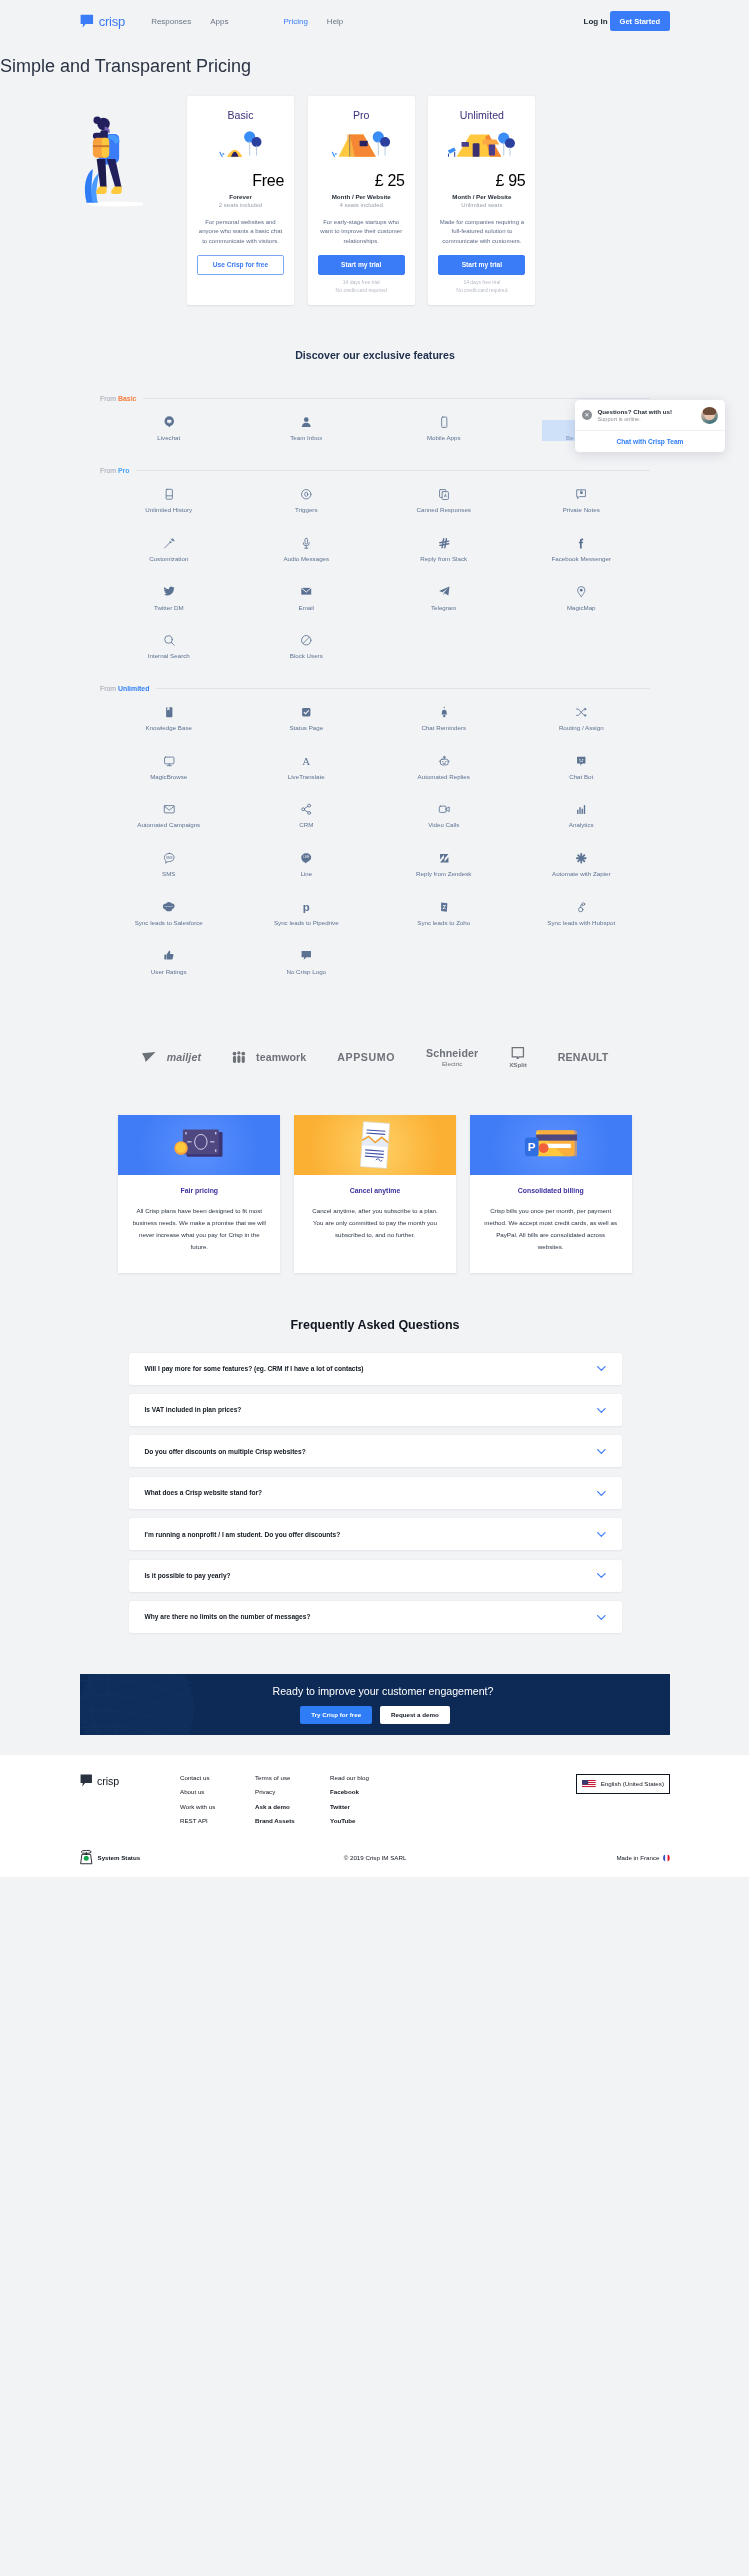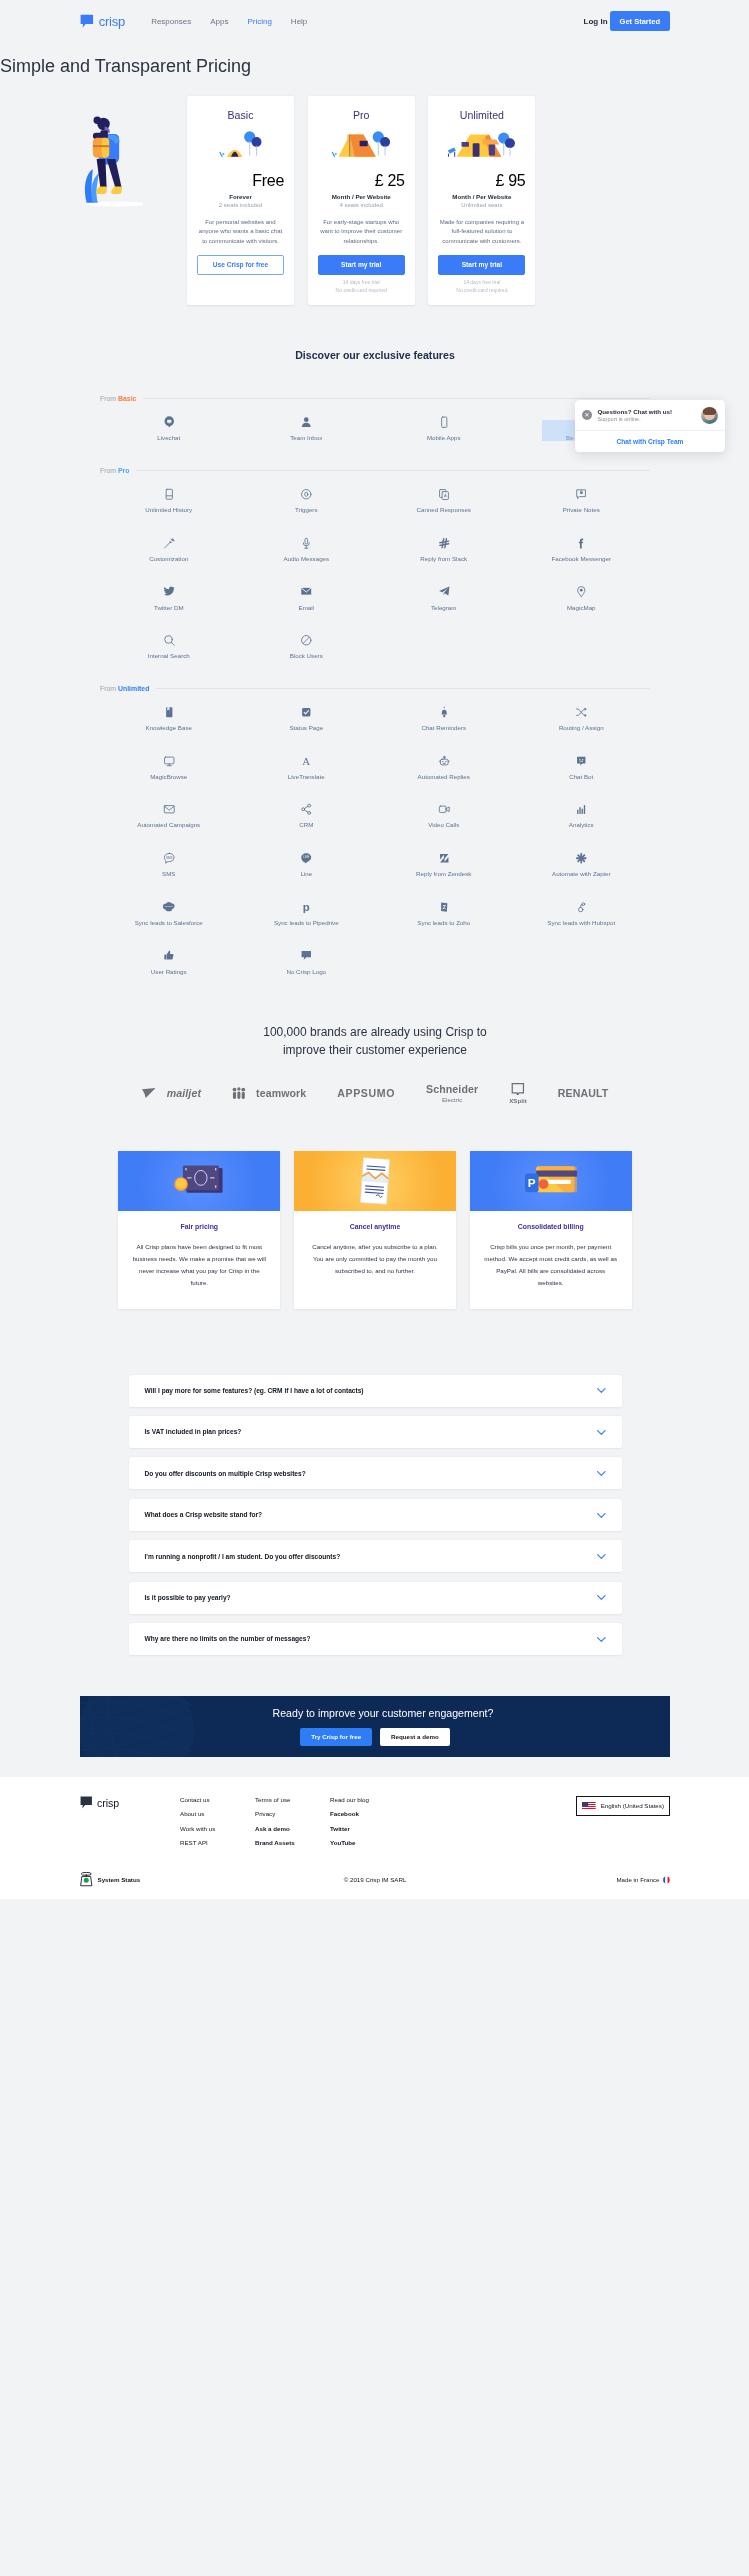--- a/index.html
+++ b/index.html
@@ -20,21 +20,21 @@
     align-items: center;
     padding: 0 80px 0 80px;
     background: #f2f3f5;
   }
   .brand { display: flex; align-items: center; gap: 5px; margin-right: 26px; }
   .brand-mark { width: 13.7px; height: 15px; position: relative; }
   .brand-mark svg { display: block; }
   .brand-text { font-size: 13px; color: #3a7bf7; font-weight: 400; letter-spacing: -0.2px; }
   .nav { display: flex; align-items: center; gap: 19px; }
   .nav a { font-size: 8px; color: #6b7485; text-decoration: none; }
-  .nav a.active { color: #3a7bf7; }
+  .nav a.active { color: #3a7bf7; margin-left: 36px; }
   .topbar-right { margin-left: auto; display: flex; align-items: center; gap: 2px; justify-content: flex-end; }
   .login { font-size: 8px; color: #1f2733; text-decoration: none; font-weight: 600; }
   .btn-primary-sm {
     background: #3a7bf7; color: #fff; border: none;
     font-size: 7.5px; font-weight: 700; padding: 5.6px 10px; border-radius: 2.5px;
     font-family: inherit; cursor: pointer;
   }
 
   
   .hero-title {
@@ -759,21 +759,20 @@
           <svg width="12.5" height="12.5" viewBox="0 0 24 24">
             <path d="M3 4h18v12h-9l-5 5 1-5H3z" fill="currentColor"></path>
           </svg>
         </span>
                    <span class="nm">No Crisp Logo</span>
       </div>
     </div>
   </div>
 
 <div class="brands-section">
-  <h2 class="brands-title">100,000 brands are already using Crisp to improve their customer experience</h2>
   <div class="brand-row">
     <span class="brand-logo">
       <svg width="16" height="11.2" viewBox="0 0 26 18">
           <path d="M0 2 L22 0 L6 16 L4 9 z" fill="#6d7278"></path>
         </svg>
       <span class="bl-text" style="font-style:italic">mailjet</span>
     </span>
     <span class="brand-logo">
       <svg width="15" height="12.5" viewBox="0 0 24 20">
         <circle cx="4" cy="4" r="3" fill="#6d7278"></circle>
@@ -869,20 +868,21 @@
         </div>
     <div class="icard-body">
       <div class="icard-h">Consolidated billing</div>
       <div class="icard-p">Crisp bills you once per month, per payment method. We accept most credit cards, as well as PayPal. All bills are consolidated across websites.</div>
     </div>
       </div>
     </div>
 </div>
 
 <div class="faq-section">
+  <h2 class="faq-title">Frequently Asked Questions</h2>
   <div class="faq-list" id="faq-root">
       <div class="faq-item">
         <span class="faq-q">Will I pay more for some features? (eg. CRM if I have a lot of contacts)</span>
     <span class="faq-chevron">
       <svg width="8.7" height="5.6" viewBox="0 0 14 9">
             <path d="M1 1 L7 7 L13 1" stroke="currentColor" stroke-width="1.9" fill="none" stroke-linecap="round" stroke-linejoin="round"></path>
           </svg></span>
       </div>
       <div class="faq-item">
         <span class="faq-q">Is VAT included in plan prices?</span>

